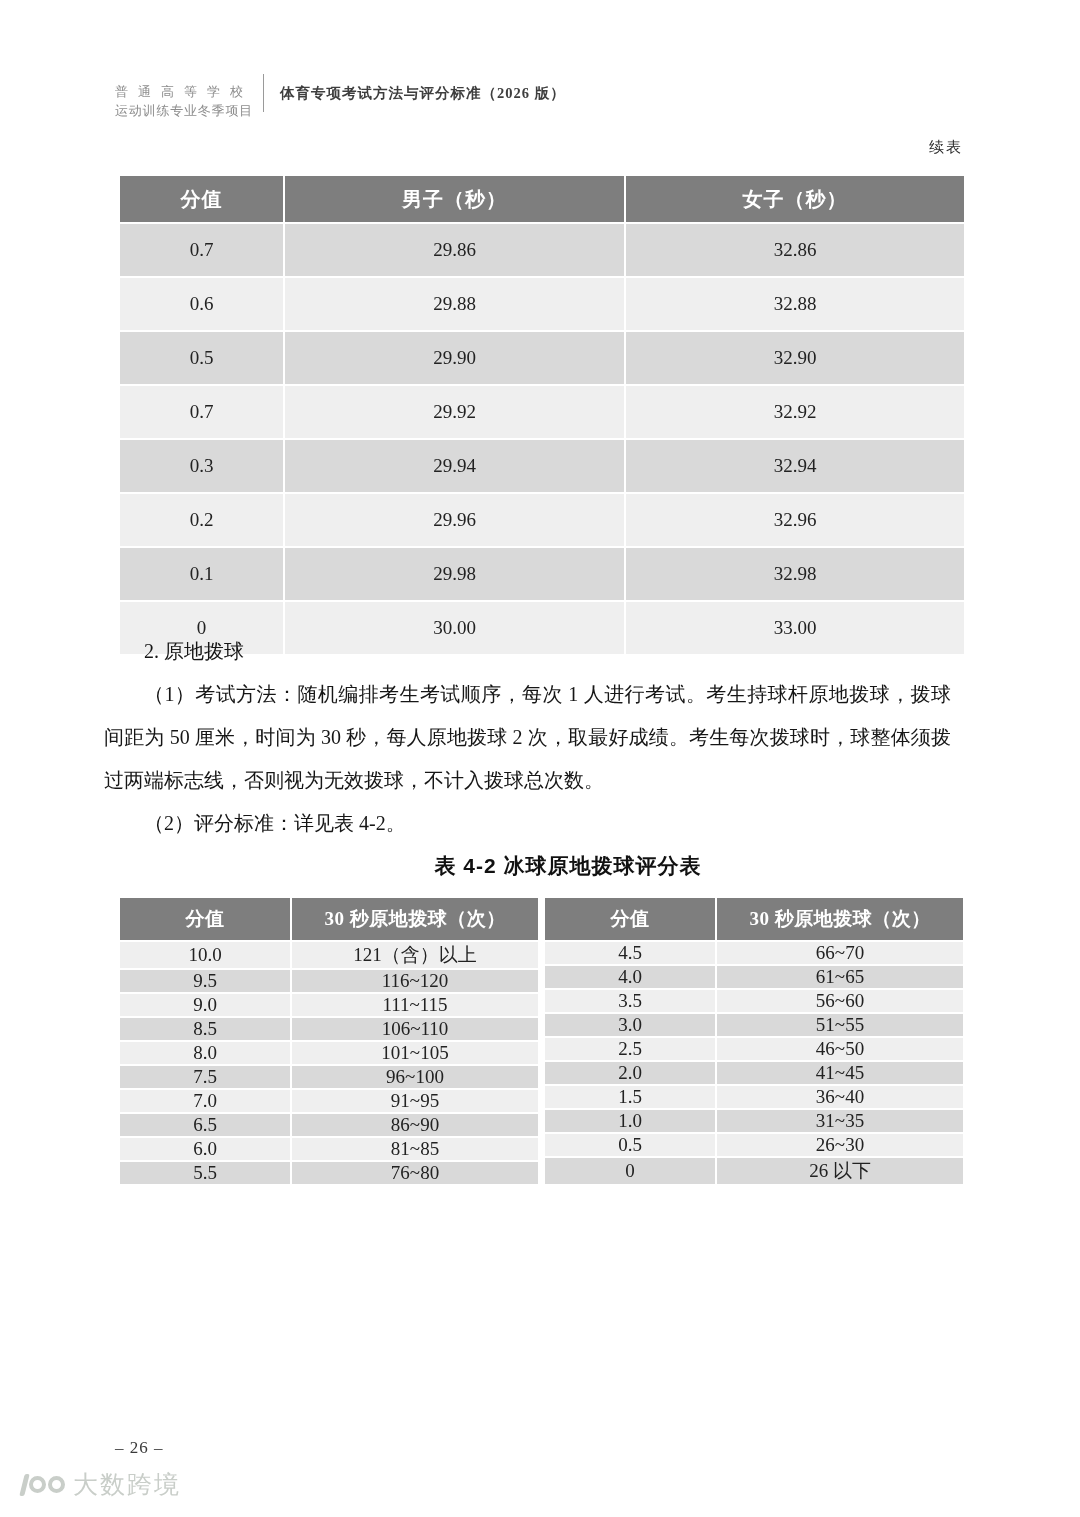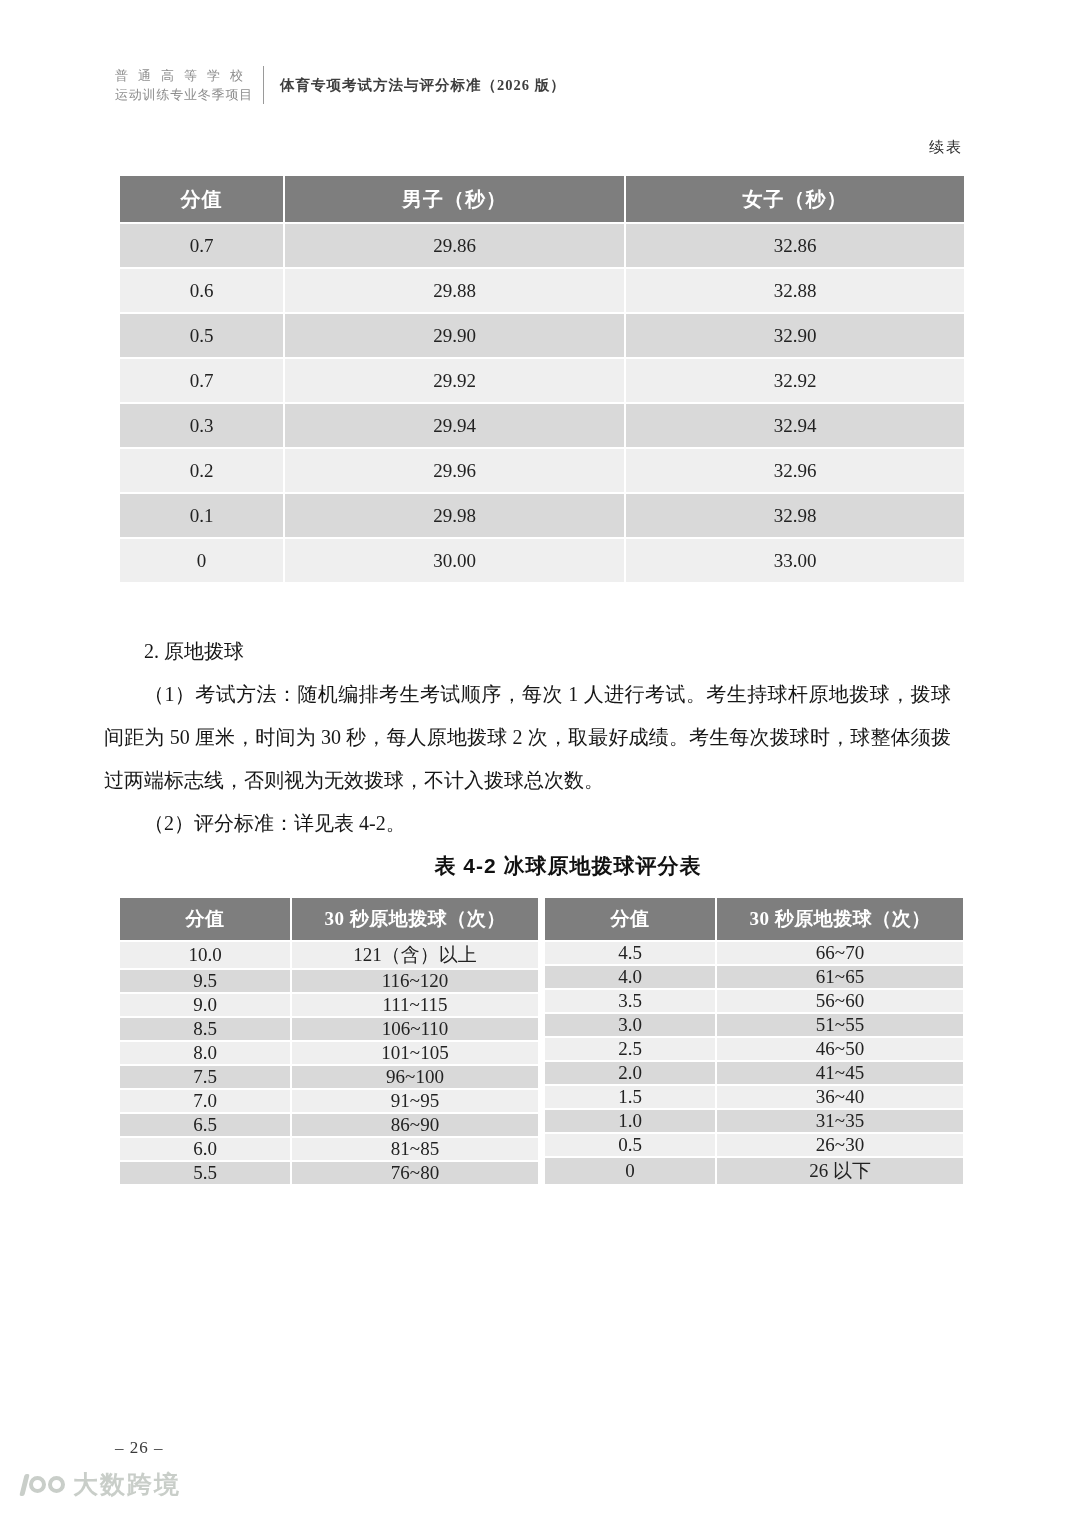--- a/index.html
+++ b/index.html
@@ -6,37 +6,37 @@
   html,body { background:#ffffff; }
   body {
     width:1080px; height:1517px; position:relative; overflow:hidden;
     font-family:"Liberation Serif","DejaVu Serif",serif; color:#1f1f1f;
   }
   .page { position:absolute; inset:0; background:#ffffff; }
 
   
   .masthead { position:absolute; top:66px; left:115px; display:flex; align-items:center; }
   .org { color:#8d8d8d; font-size:13px; line-height:19px; }
-  .org-line1 { letter-spacing:10px; display:block; }
+  .org-line1 { letter-spacing:10px; display:block;margin-top:16px; }
   .org-line2 { letter-spacing:0.8px; display:block; }
   .mast-divider { width:1px; height:38px; background:#9a9a9a; margin:0 16px 0 10px; }
   .doc-title { font-size:14.5px; font-weight:bold; color:#3e3e3e; letter-spacing:1px; }
 
   
   .continued { position:absolute; top:138px; right:117px; font-size:15px; color:#2a2a2a; letter-spacing:2px; }
 
   
   table { border-collapse:collapse; table-layout:fixed; }
   th, td { border:2px solid #ffffff; text-align:center; vertical-align:middle; }
   th { background:#7e7e7e; color:#ffffff; font-weight:bold; }
 
   
   .t1 { position:absolute; top:174px; left:118px; width:846px; }
   .t1 th { height:48px; font-size:20px; letter-spacing:1px; }
-  .t1 td { height:45px; font-size:19px; color:#222; }
+  .t1 td { height:54px; font-size:19px; color:#222; }
   .t1 tbody tr:nth-child(odd) td { background:#d9d9d9; }
   .t1 tbody tr:nth-child(even) td { background:#efefef; }
 
   
   .bodytext { position:absolute; top:630px; left:104px; width:847px; font-size:20px; line-height:43px; color:#161616; }
   .bodytext p { text-indent:2em; }
   .bodytext .para { text-align:justify; }
 
   
   .t2-title {
@@ -57,21 +57,21 @@
   
   .page-number { position:absolute; top:1438px; left:115px; font-size:17px; color:#3a3a3a; letter-spacing:1px; }
 
   .watermark {
     position:absolute; top:1468px; left:22px; display:flex; align-items:center; gap:8px;
     color:#c9cec9; font-family:"Liberation Sans","DejaVu Sans",sans-serif;
   }
   .wm-icon { display:inline-flex; align-items:center; gap:2px; }
   .wm-bar { display:inline-block; width:5px; height:22px; background:#c9cec9; transform:skewX(-14deg); border-radius:2px; }
   .wm-ring { display:inline-block; width:17px; height:17px; border:4.5px solid #c9cec9; border-radius:50%; }
-  .wm-text { font-size:25px; font-weight:bold; letter-spacing:2px; }
+  .wm-text { font-size:25px; font-weight:normal; letter-spacing:2px; }
 </style>
 </head>
 <body>
 
 <div class="page">
 
   <div class="masthead">
     <div class="org">
       <span class="org-line1">普通高等学校</span>
       <span class="org-line2">运动训练专业冬季项目</span>

